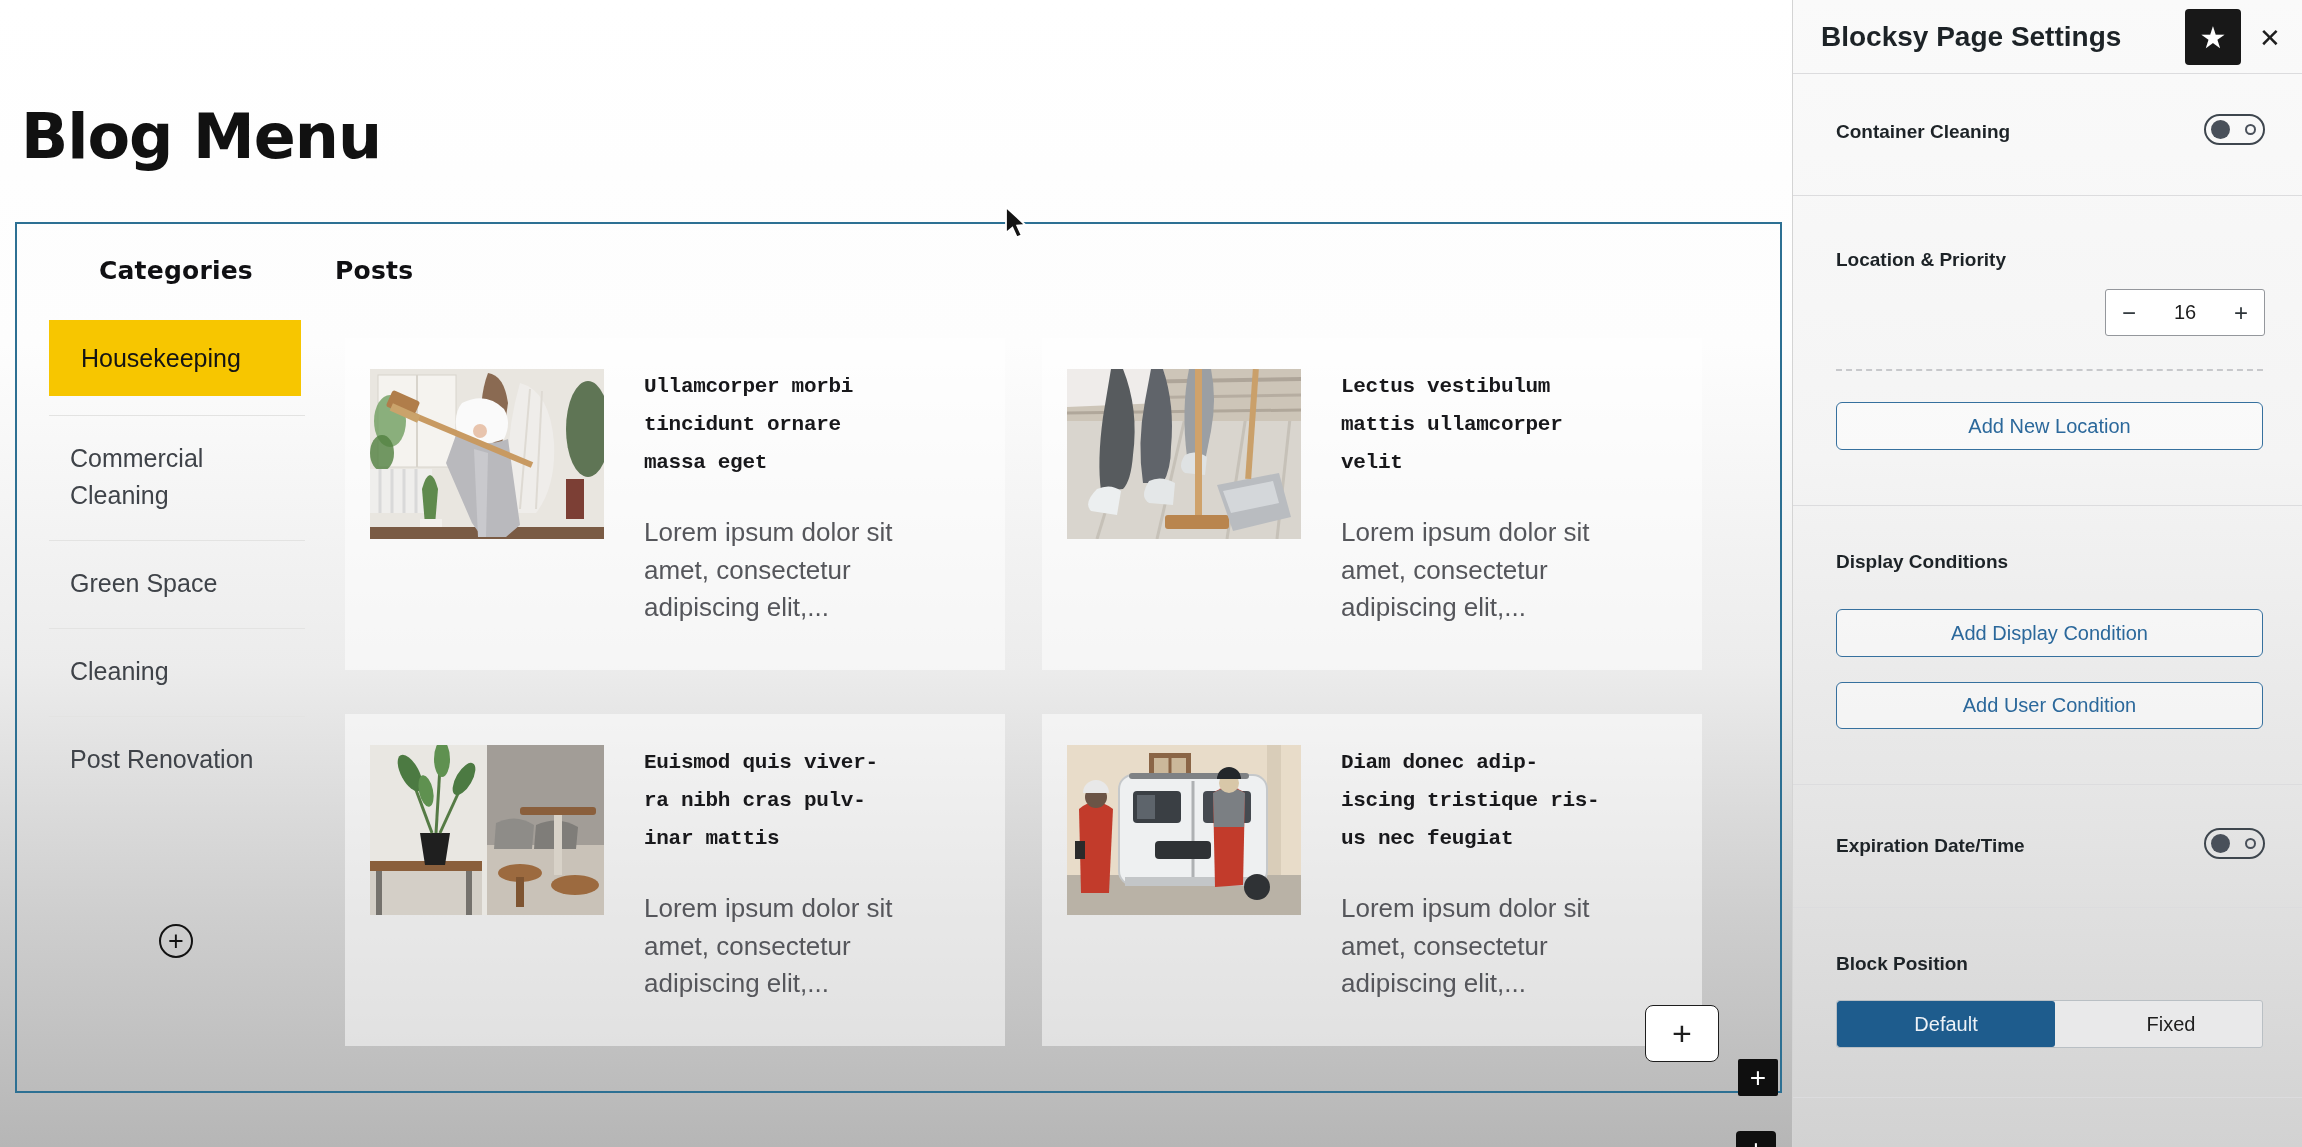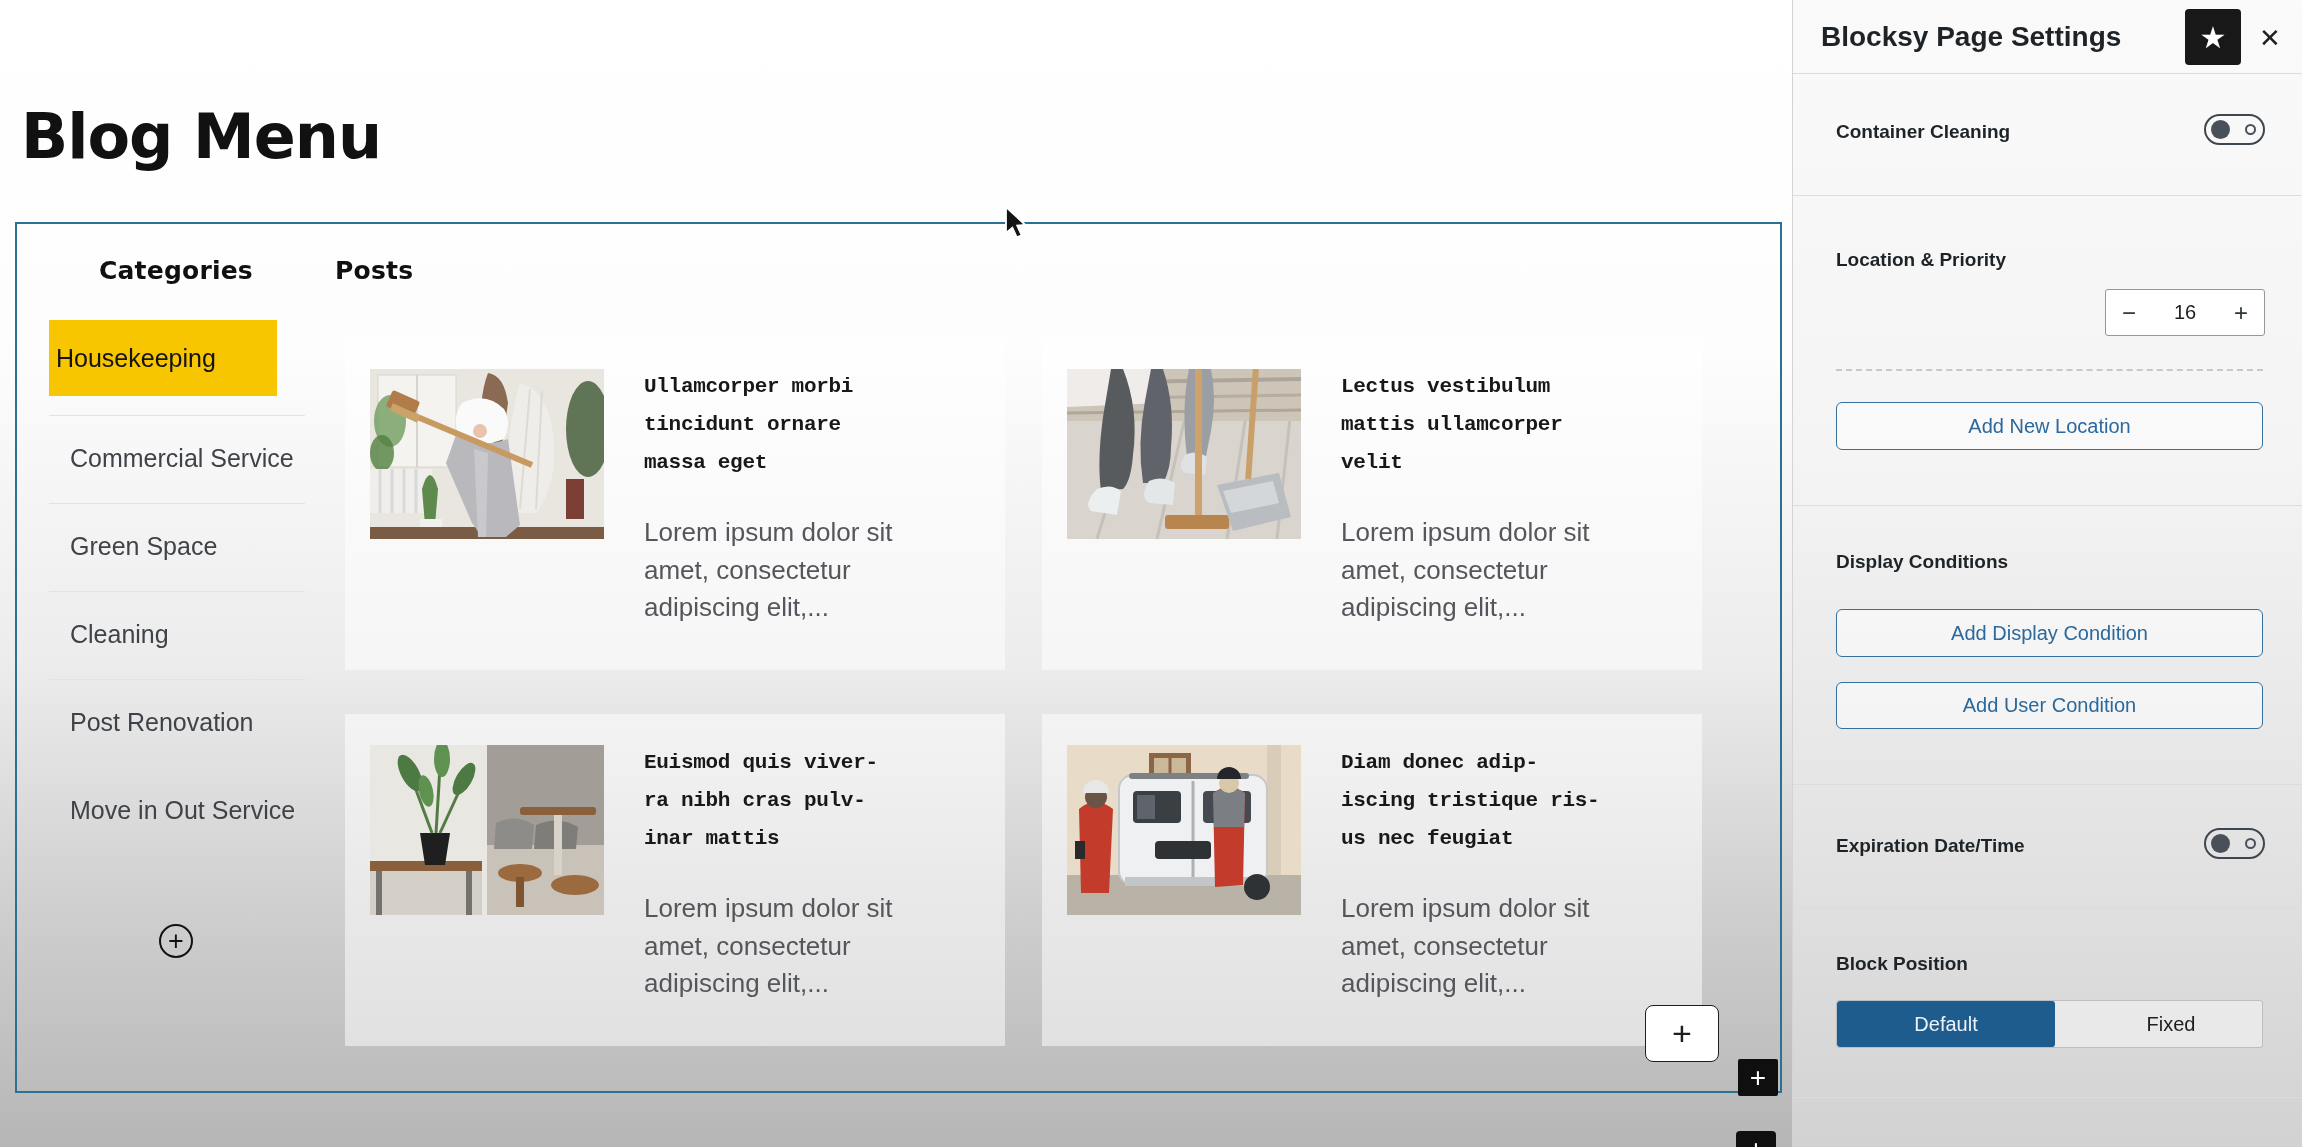--- a/index.html
+++ b/index.html
@@ -34,22 +34,22 @@
     position:absolute; left:15px; top:222px; width:1767px; height:871px;
     border:2px solid #2d7093; z-index:2;
   }
   .sec-heading {
     position:absolute; font-family:"DejaVu Sans", sans-serif; font-weight:800;
     font-size:25px; color:#101013; letter-spacing:0.2px;
   }
   .cat-heading { left:82px; top:32px; }
   .posts-heading { left:318px; top:32px; }
   .cat-active {
-    position:absolute; left:32px; top:96px; width:228px; height:76px;
-    background:#f7c600; display:flex; align-items:center; padding-left:7px;
+    position:absolute; left:32px; top:96px; width:252px; height:76px;
+    background:#f7c600; display:flex; align-items:center; padding-left:32px;
     font-size:25px; color:#141414; cursor:pointer;
   }
   .cat-list { position:absolute; left:32px; top:191px; width:256px; }
   .cat-item {
     border-top:1px solid #e3e3e2; padding:24px 0 26px 21px;
     font-size:25px; line-height:37px; color:#3f4349; cursor:pointer;
   }
   .cat-add {
     position:absolute; left:142px; top:700px; width:34px; height:34px;
     border:2.5px solid #121212; border-radius:50%;
@@ -157,25 +157,24 @@
 
 
     <div class="menu-block">
 
       <div class="sec-heading cat-heading">Categories</div>
 
       <div class="cat-active">Housekeeping</div>
 
       <nav class="cat-list">
 
-      <div class="cat-item">Commercial Service</div>
+      <div class="cat-item">Commercial Cleaning</div>
           <div class="cat-item">Green Space</div>
           <div class="cat-item">Cleaning</div>
           <div class="cat-item">Post Renovation</div>
-          <div class="cat-item">Move in Out Service</div>
         </nav>
 
       <div class="cat-add">
         <span>+</span>
       </div>
 
       <div class="sec-heading posts-heading">Posts</div>
 
       <section>
 

